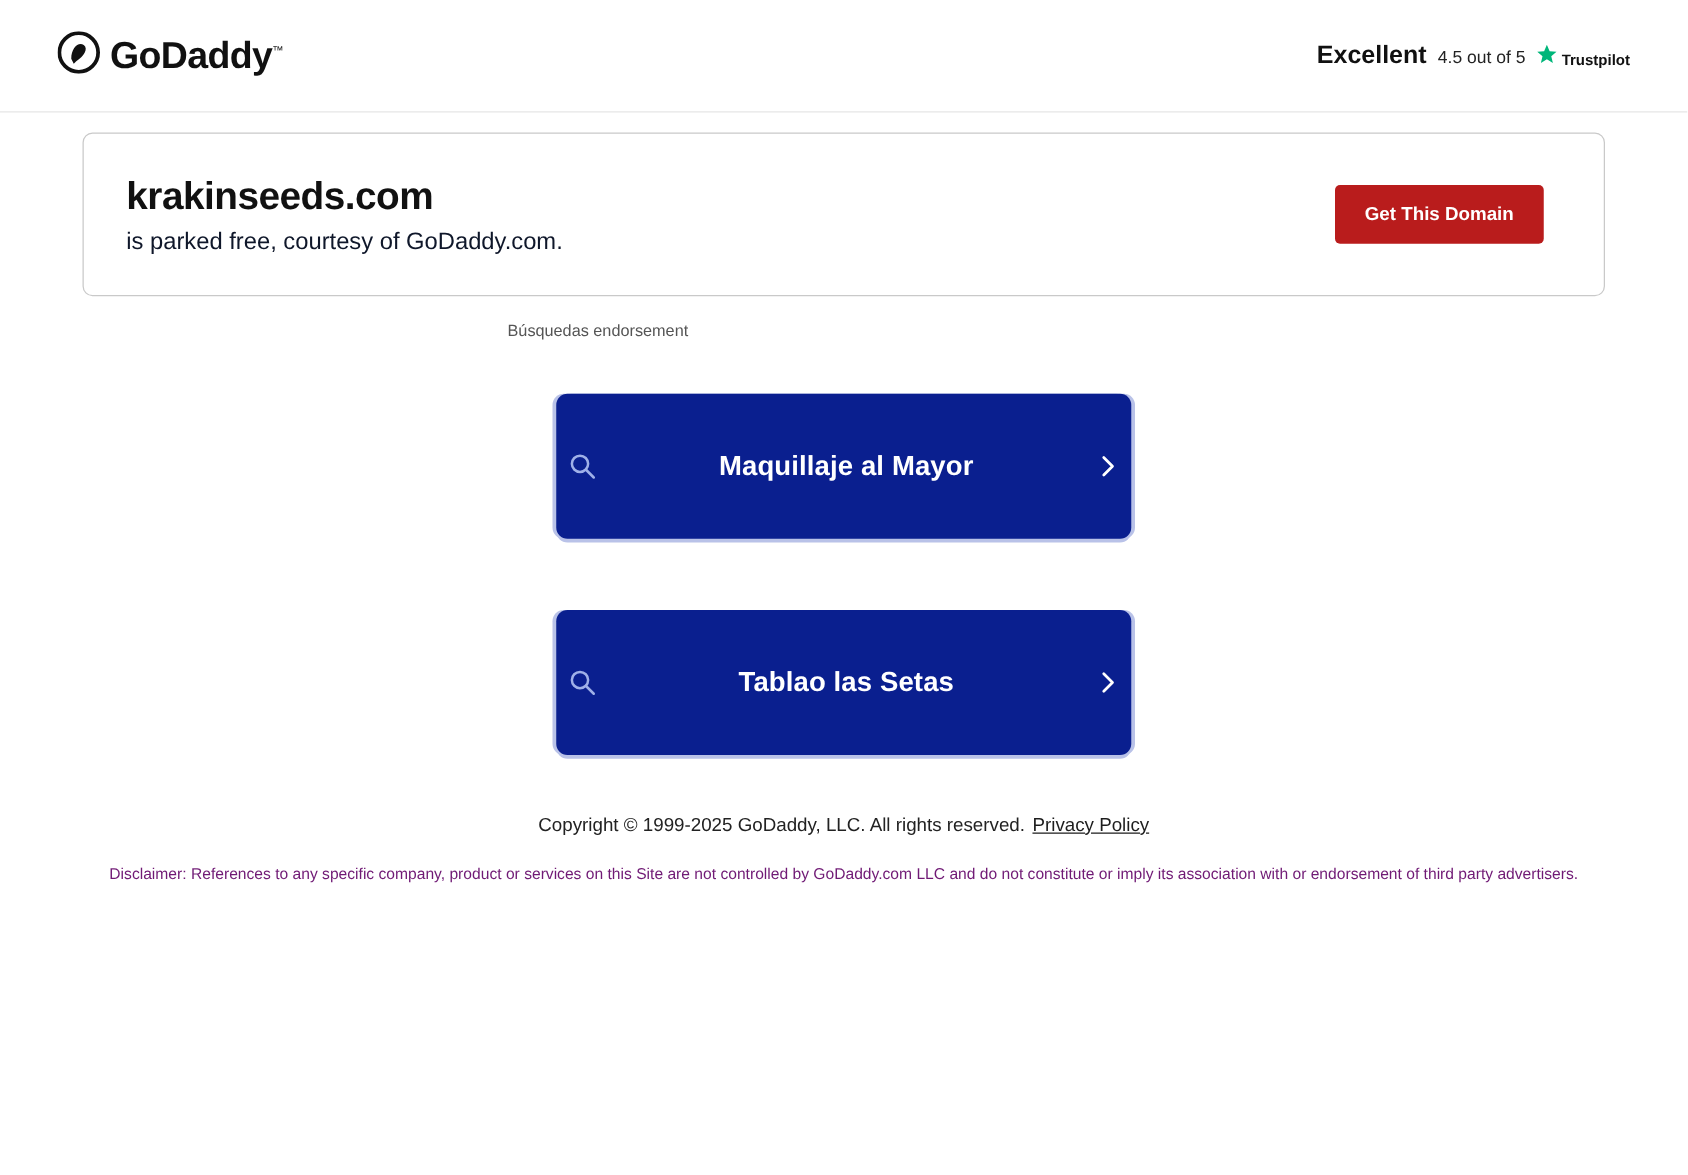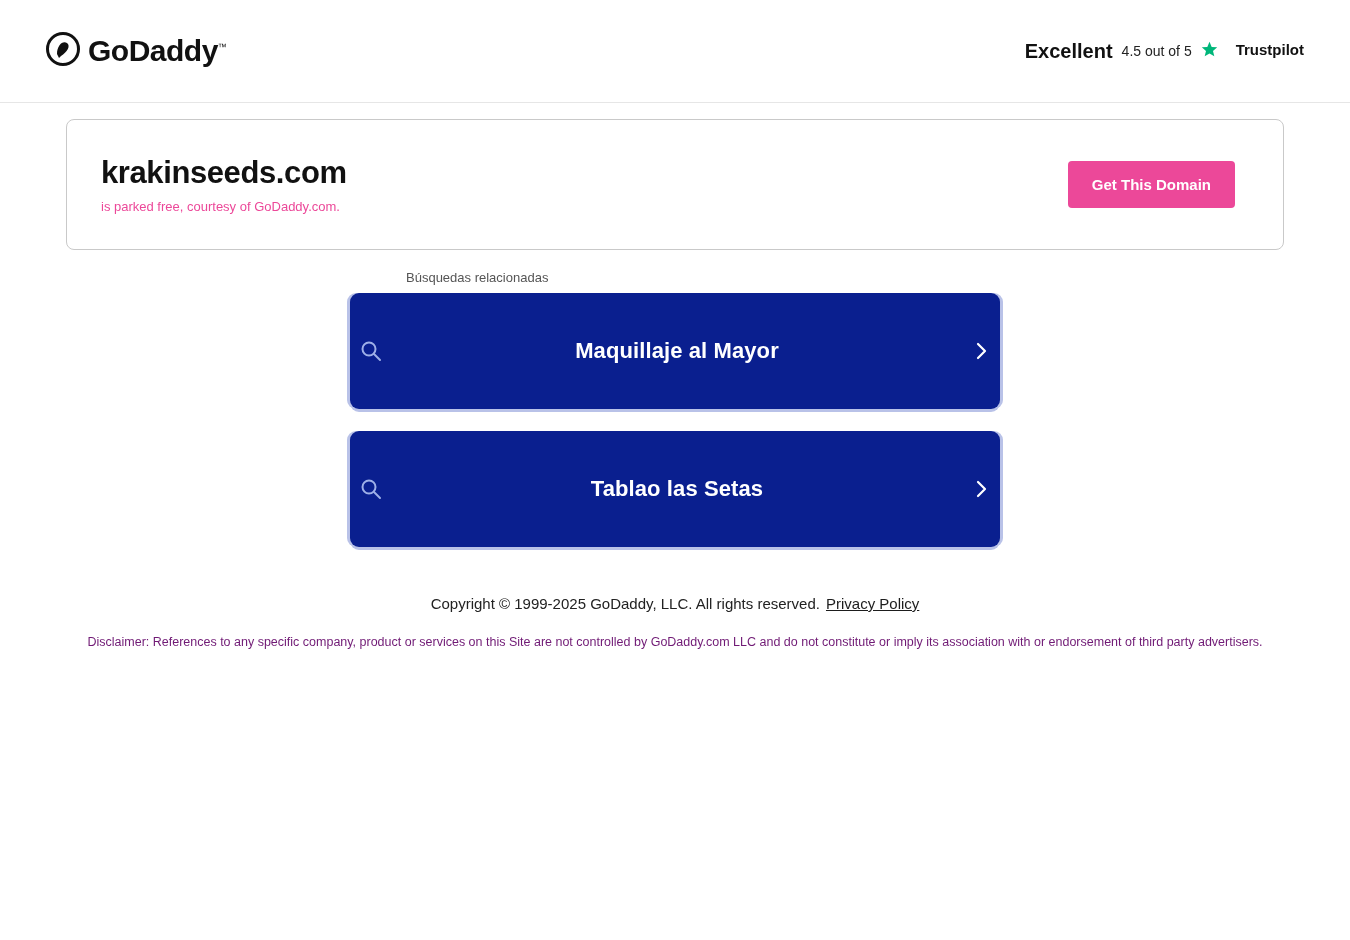--- a/index.html
+++ b/index.html
@@ -9,21 +9,21 @@
     width: 1350px;
     height: 940px;
     background: #ffffff;
     font-family: "Liberation Sans", sans-serif;
     color: #111111;
     overflow: hidden;
   }
 
   
   .header {
-    height: 103px;
+    height: 90px;
     border-bottom: 1px solid #e6e6e6;
     display: flex;
     align-items: center;
     justify-content: space-between;
     padding: 0 46px 0 46px;
     background: #fff;
   }
   .logo-wrap {
     display: flex;
     align-items: center;
@@ -46,23 +46,23 @@
     display: flex;
     align-items: center;
     gap: 9px;
     font-size: 14px;
     color: #111;
   }
   .trust-excellent { font-weight: bold; font-size: 20px; }
   .trust-score { font-size: 14px; color: #222; }
   .trust-brand {
     display: flex;
-    align-items: flex-start;
-    gap: 18px;
-    font-size: 15px;
+    align-items: flex-end;
+    gap: 3px;
+    font-size: 12px;
     font-weight: bold;
     color: #111;
   }
 
   
   .card {
     margin: 16px 66px 0 66px;
     border: 1px solid #c9c9c9;
     border-radius: 8px;
     height: 131px;
@@ -72,25 +72,25 @@
     padding: 0 48px 0 34px;
   }
   .card-left { display: flex; flex-direction: column; gap: 8px; }
   .domain-title {
     font-size: 31px;
     font-weight: bold;
     color: #111111;
     letter-spacing: -0.4px;
   }
   .domain-sub {
-    font-size: 13px;
-    color: #ec4899;
+    font-size: 19px;
+    color: #0f172a;
   }
   .cta-button {
-    background: #ec4899;
+    background: #b91c1c;
     color: #ffffff;
     border: none;
     border-radius: 4px;
     font-size: 15px;
     font-weight: bold;
     padding: 0 24px;
     height: 47px;
     cursor: pointer;
     font-family: "Liberation Sans", sans-serif;
   }
@@ -107,30 +107,31 @@
     margin-bottom: 8px;
   }
   .search-list {
     display: flex;
     flex-direction: column;
     align-items: center;
     gap: 22px;
   }
   .search-item {
     position: relative;
-    width: 650px;
+    width: 460px;
     height: 116px;
     background: #0a1f8f;
     border-radius: 9px;
     display: flex;
     align-items: center;
     justify-content: space-between;
     padding: 0 8px;
     cursor: pointer;
     box-shadow: 0 3px 0 0 #b9c2e8, 3px 0 0 0 #b9c2e8, -3px 0 0 0 #b9c2e8;
+    margin-top: 35px;
   }
   .search-icon {
     width: 26px;
     height: 26px;
     flex: 0 0 26px;
     display: flex;
     align-items: center;
     justify-content: center;
   }
   .search-text {
@@ -202,21 +203,21 @@
 
 <div class="card">
   <div class="card-left">
     <div class="domain-title">krakinseeds.com</div>
     <div class="domain-sub">is parked free, courtesy of GoDaddy.com.</div>
   </div>
   <button class="cta-button">Get This Domain</button>
 </div>
 
 <div class="related-wrap">
-  <div class="related-label">Búsquedas relacionadas</div>
+  <div class="related-label">Búsquedas endorsement</div>
 
   <div class="search-list">
 
     <div class="search-item">
       <span class="search-icon">
         <svg width="24" height="24" viewBox="0 0 24 24" aria-hidden="true">
           <circle cx="10" cy="10" r="6.5" fill="none" stroke="#9fb0e8" stroke-width="2"></circle>
           <line x1="15" y1="15" x2="21" y2="21" stroke="#9fb0e8" stroke-width="2" stroke-linecap="round"></line>
         </svg>
       </span>

